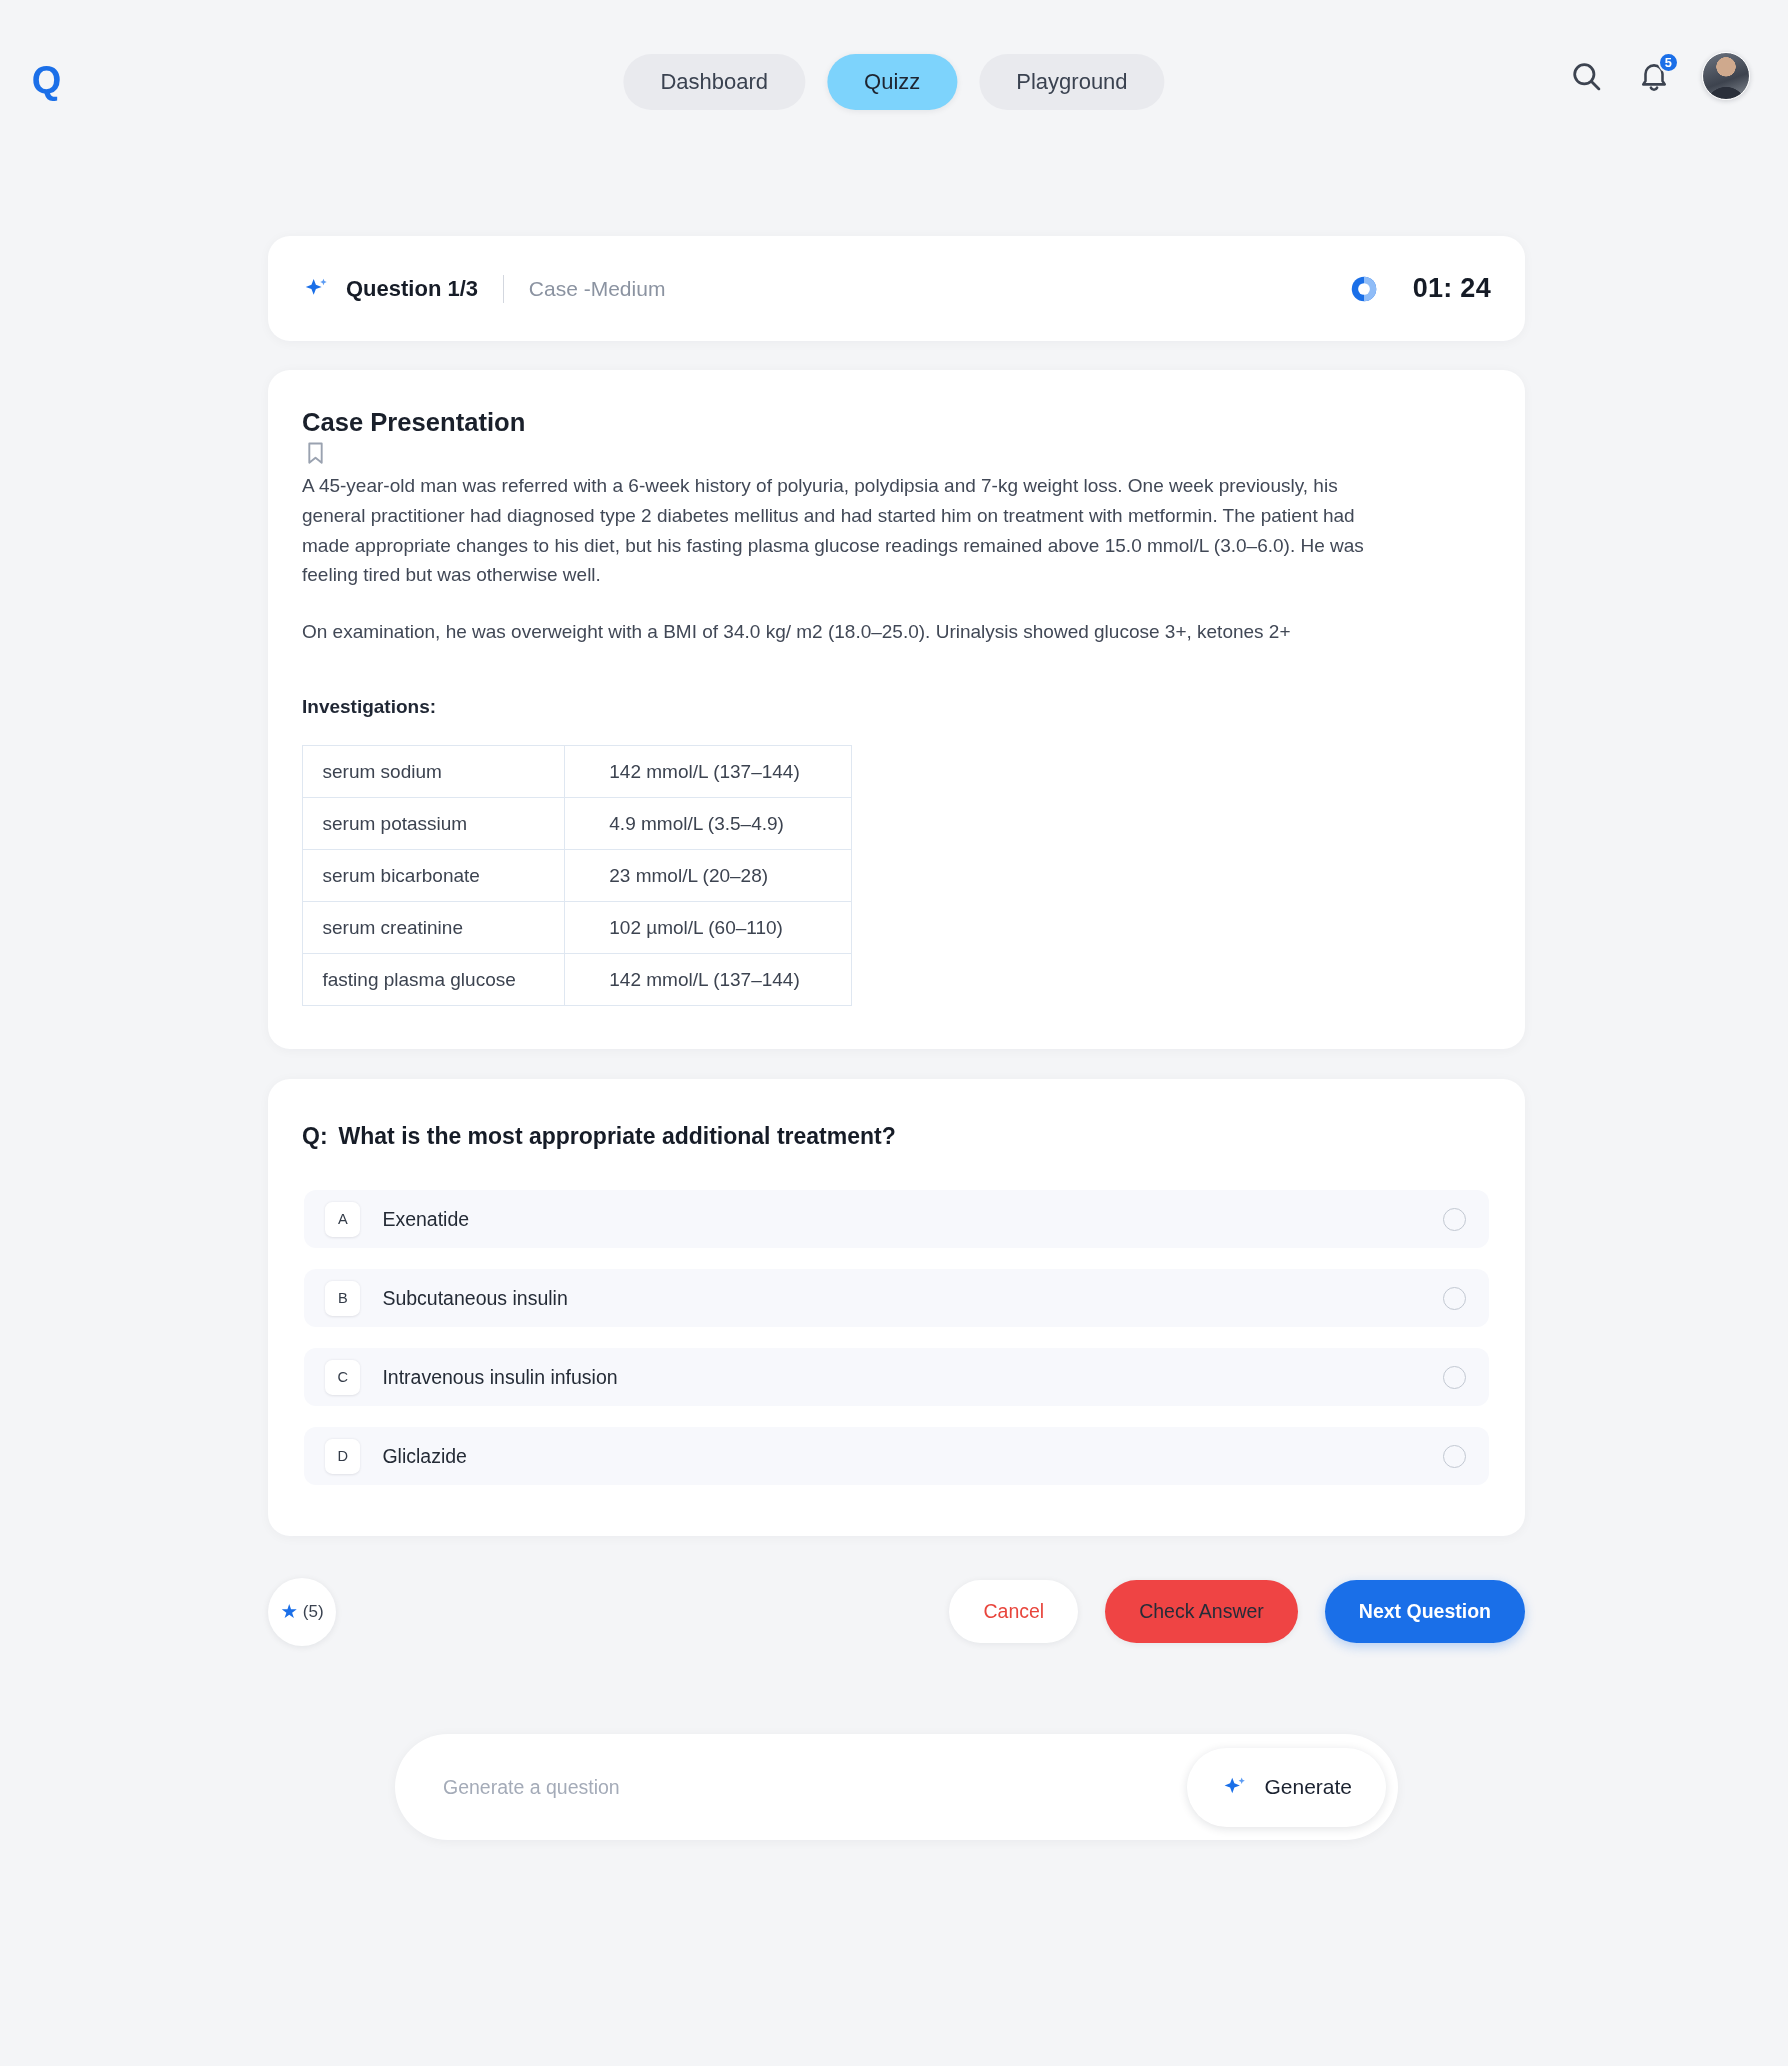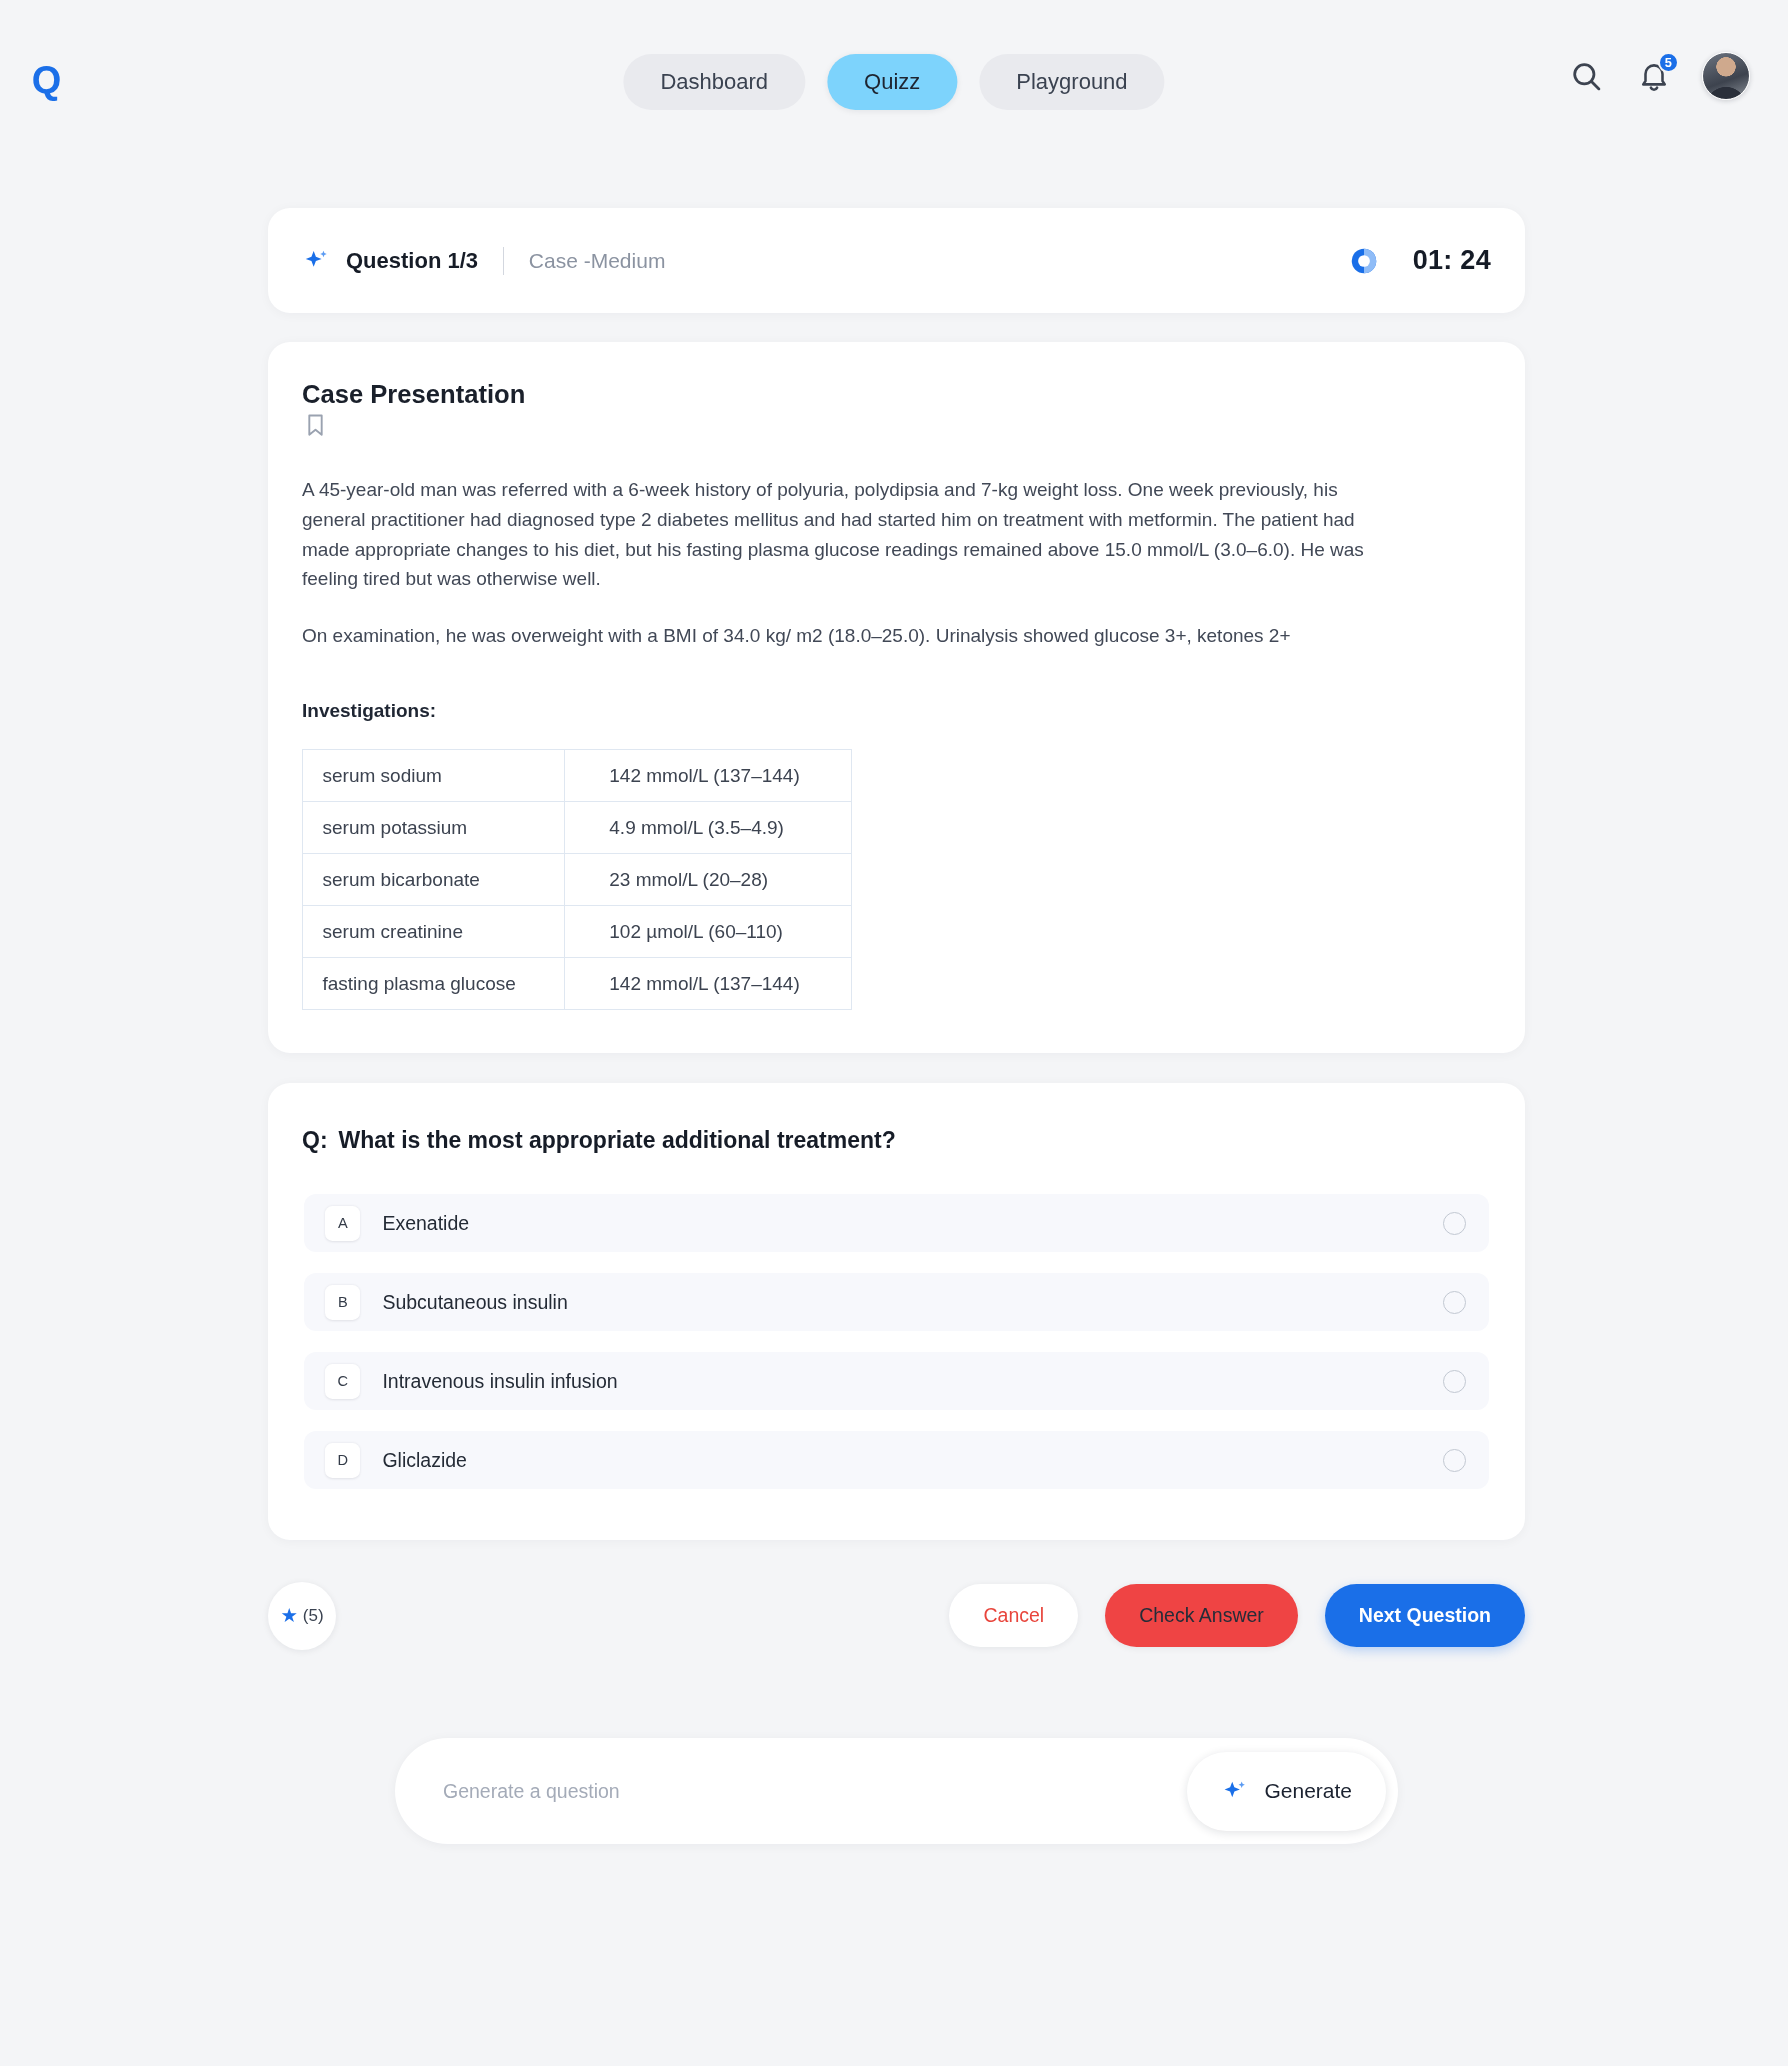--- a/index.html
+++ b/index.html
@@ -106,20 +106,21 @@
     position: absolute;
     left: 268px;
     top: 208px;
     width: 1257px;
   }
 
   .card {
     background: #ffffff;
     border-radius: 22px;
     box-shadow: 0 1.2px 11px rgba(16,24,40,.04);
+    margin-top: 28px;
   }
 
   
   .metabar {
     height: 105px;
     display: flex;
     align-items: center;
     padding: 0 34px;
     justify-content: space-between;
     border-radius: 22px;
@@ -137,21 +138,20 @@
 
   
   .case-card { margin-top: 29px; padding: 38px 34px 43px 34px; position: relative; }
   .case-head {
     display: flex; align-items: flex-start; justify-content: space-between; flex-direction: column;
   }
   .case-title { font-size: 25.6px; font-weight: 600; color: #1a202b; }
   .bookmark { width: 27px; height: 32px; color: #9aa2b0; }
 
   .case-p {
-    margin-top: 32px;
     font-size: 19px;
     line-height: 1.57;
     color: #414856;
     max-width: 1090px;
   }
   .case-p.second { margin-top: 27px; }
 
   .invest-label {
     margin-top: 49px;
     font-size: 19px;

